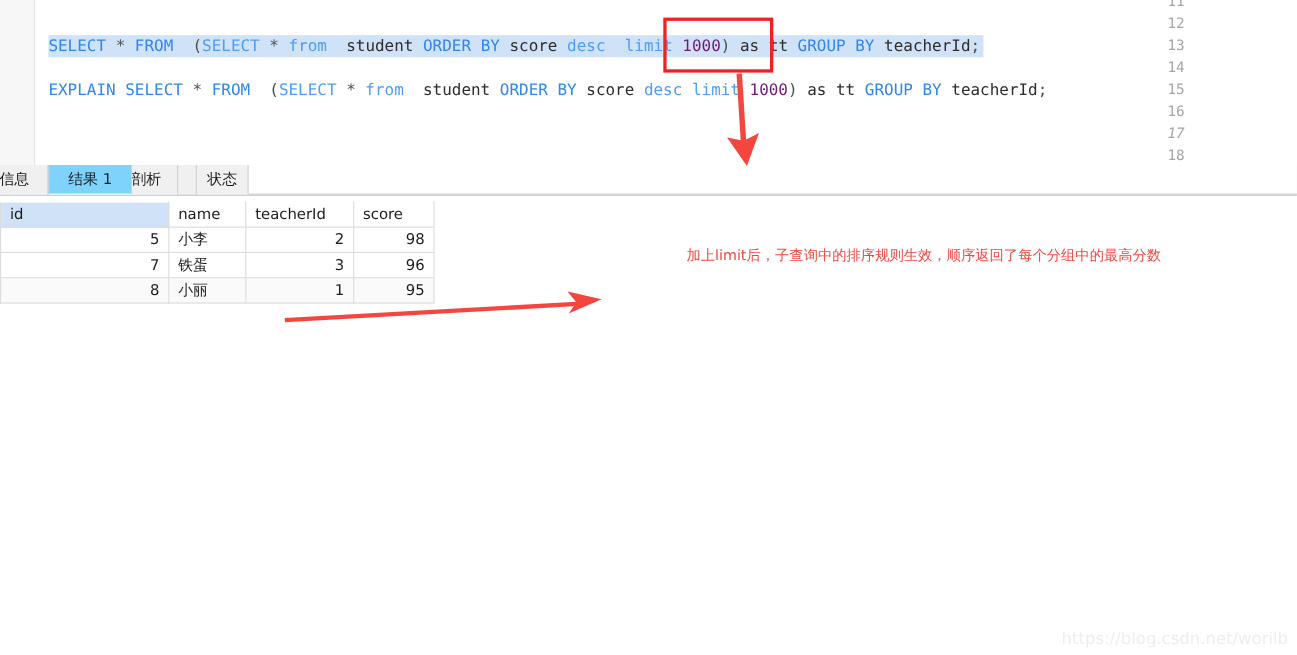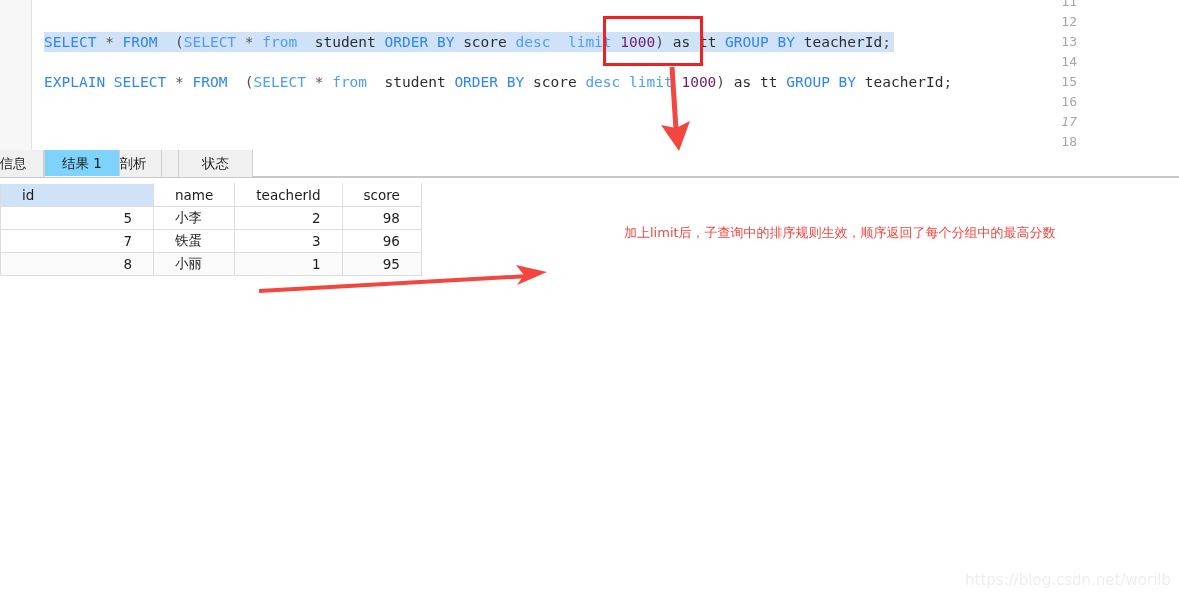--- a/index.html
+++ b/index.html
@@ -123,21 +123,21 @@
     top: 33px;
     border-collapse: collapse;
     font-family: "DejaVu Sans", "Liberation Sans", sans-serif;
     font-size: 13.5px;
     color: #1c1c1c;
   }
   #grid th, #grid td {
     border: 1px solid #dcdcdc;
     height: 23px;
     box-sizing: border-box;
-    padding: 0 21px;
+    padding: 0 8px;
     font-weight: normal;
   }
   #grid th {
     text-align: left;
     background: #ffffff;
     border-top: 1px solid #ffffff;
   }
   #grid th.sel {
     background: #cfe2f8;
   }
@@ -212,21 +212,21 @@
       <div class="code-line" style="top: 72px;"><span class="kw">EXPLAIN</span><span> </span><span class="kw">SELECT</span><span> </span><span class="op">*</span><span> </span><span class="kw">FROM</span><span class="punc">  (</span><span class="kw2">SELECT</span><span> </span><span class="op">*</span><span> </span><span class="kw2">from</span><span>  </span><span class="id">student</span><span> </span><span class="kw">ORDER</span><span> </span><span class="kw">BY</span><span> </span><span class="id">score</span><span> </span><span class="kw2">desc</span><span> </span><span class="kw2">limit</span><span> </span><span class="num">1000</span><span class="punc">)</span><span> </span><span class="id">as</span><span> </span><span class="id">tt</span><span> </span><span class="kw">GROUP</span><span> </span><span class="kw">BY</span><span> </span><span class="id">teacherId</span><span class="punc">;</span></div>
     </div>
 </div>
 
 <div id="resultpane">
   <div id="tabstrip">
     <div id="tabstrip-filler"></div>
   <div class="tab" style="left: -18px; width: 62px;">信息</div>
       <div class="tab active" style="left: 44px; width: 76px;">结果 1</div>
       <div class="tab" style="left: 104px; width: 58px;">剖析</div>
-      <div class="tab" style="left: 178px; width: 75px;">状态</div>
+      <div class="tab" style="left: 178px; width: 48px;">状态</div>
     </div>
 
   <table id="grid">
     <thead>
       <tr>
         <th class="c-id sel">id</th>
         <th class="c-name">name</th>
         <th class="c-tid">teacherId</th>
         <th class="c-sc">score</th>
       </tr>

